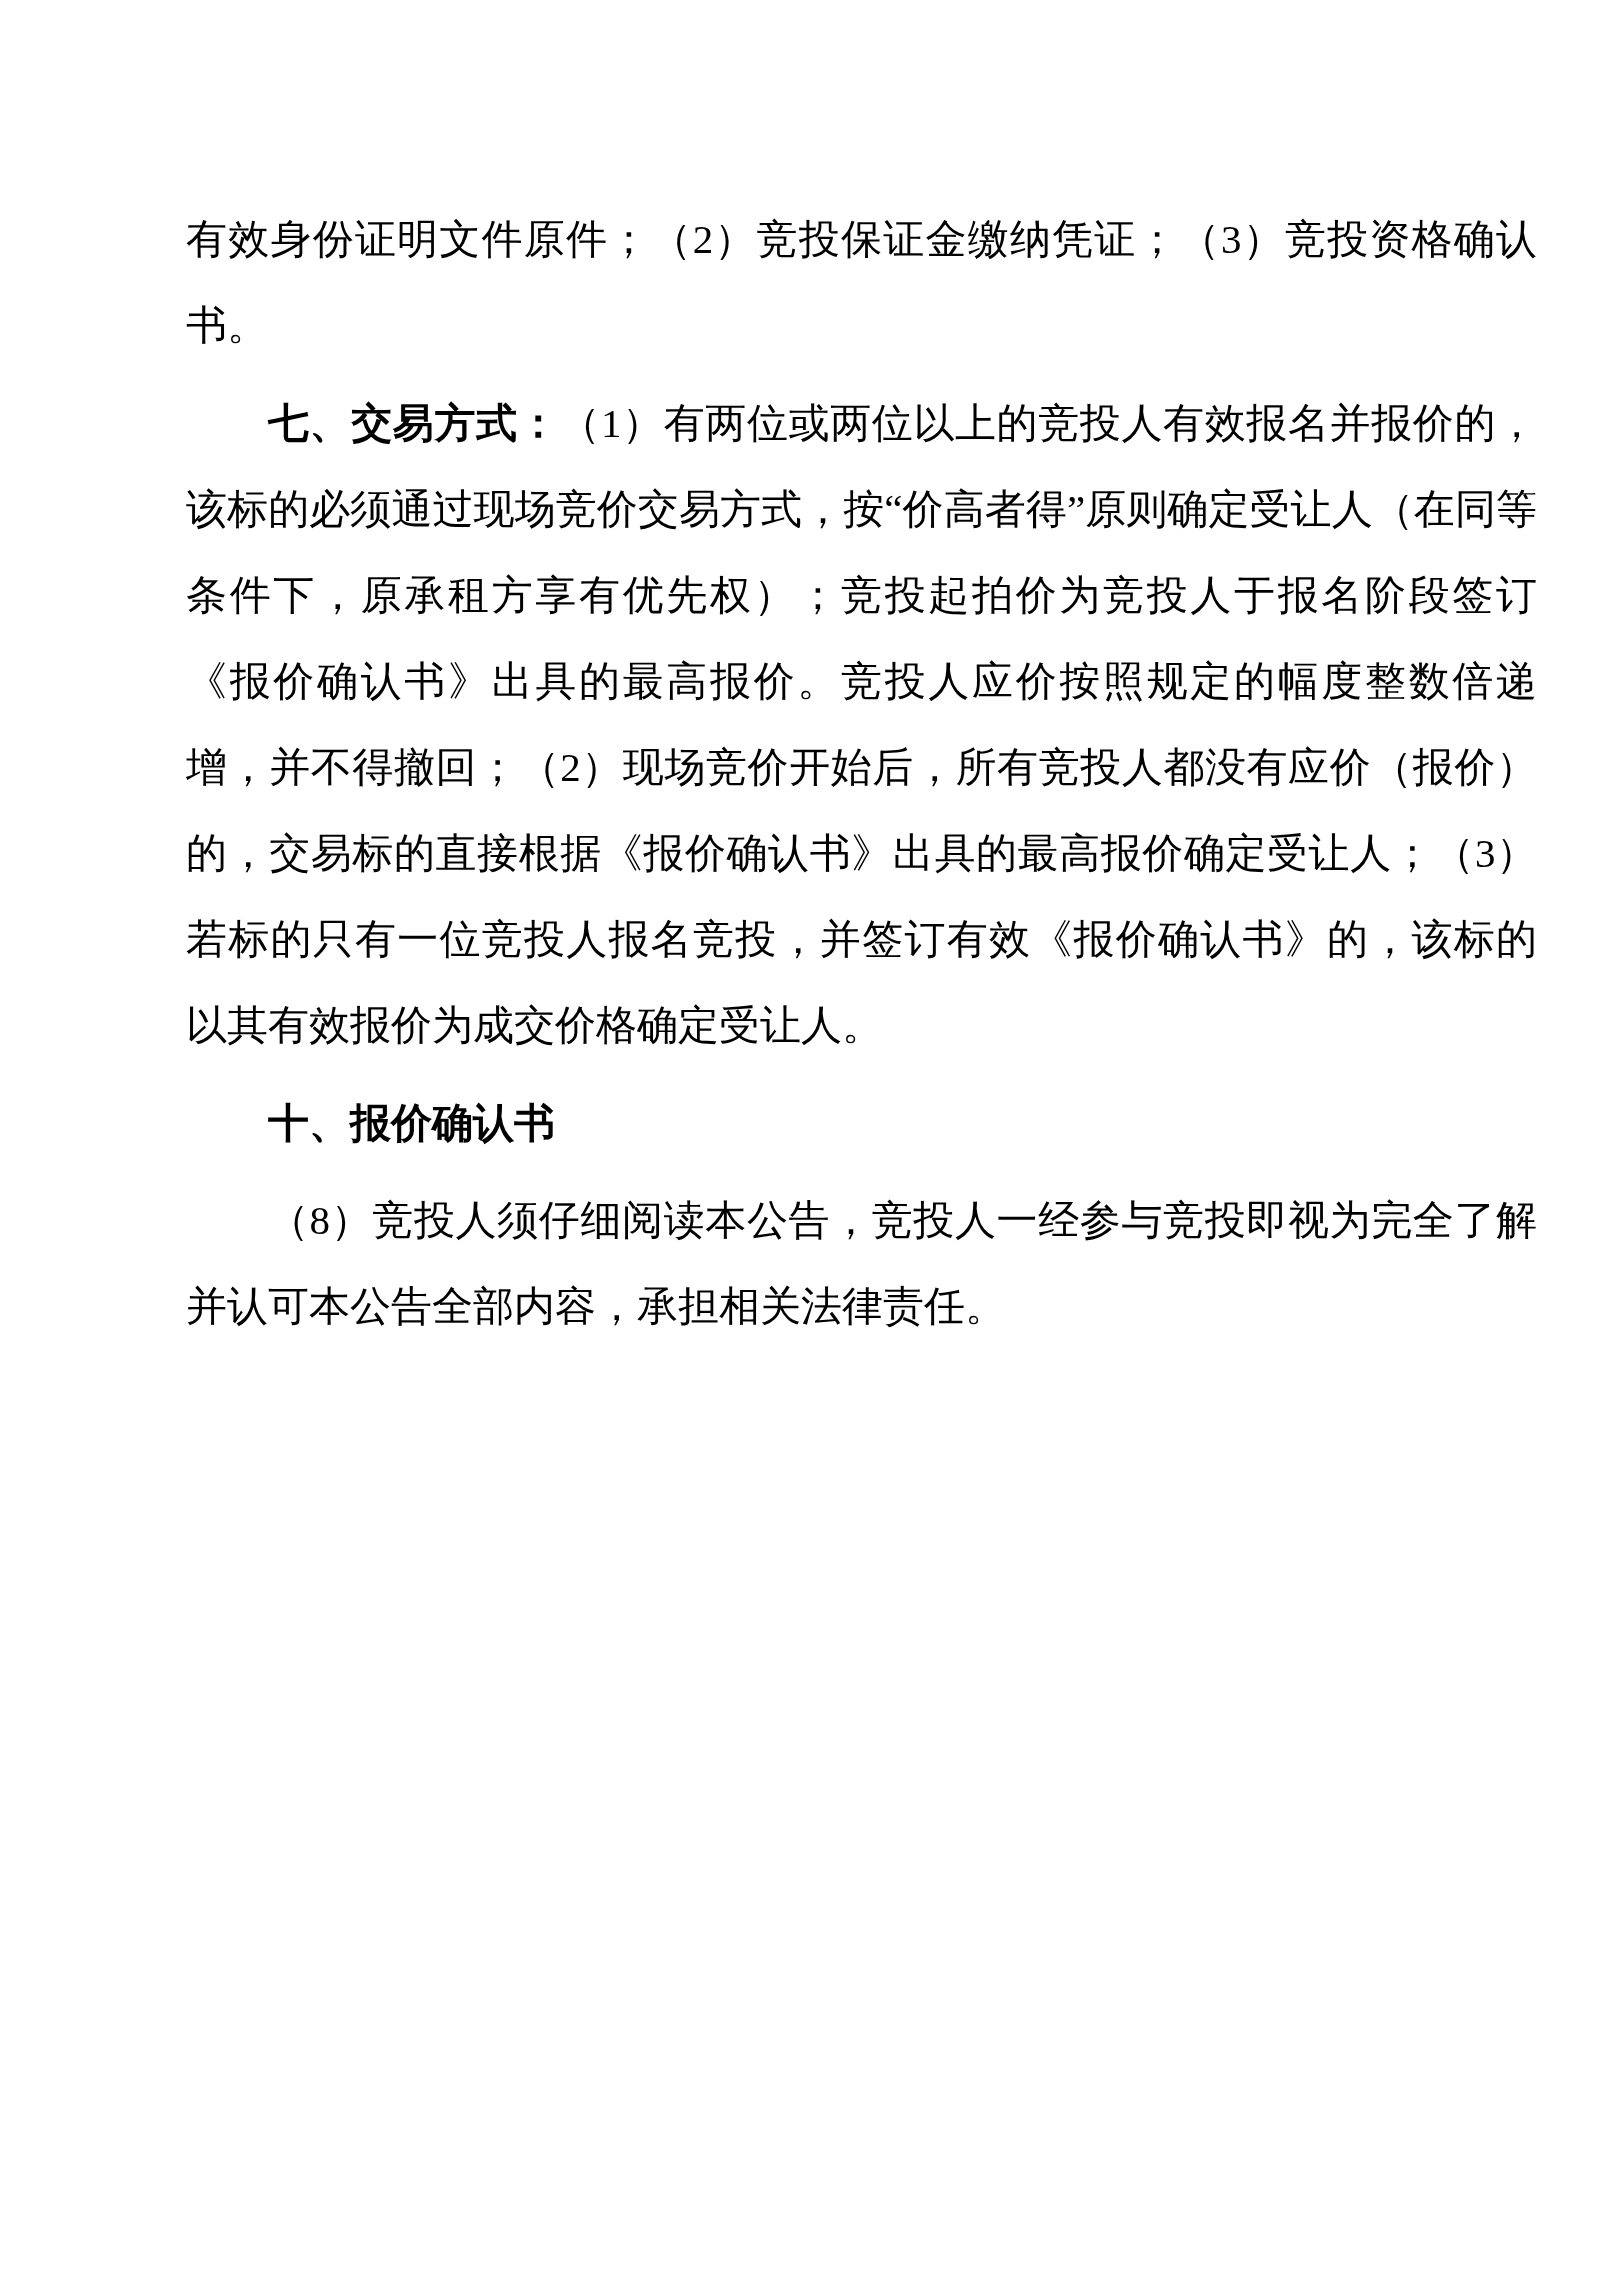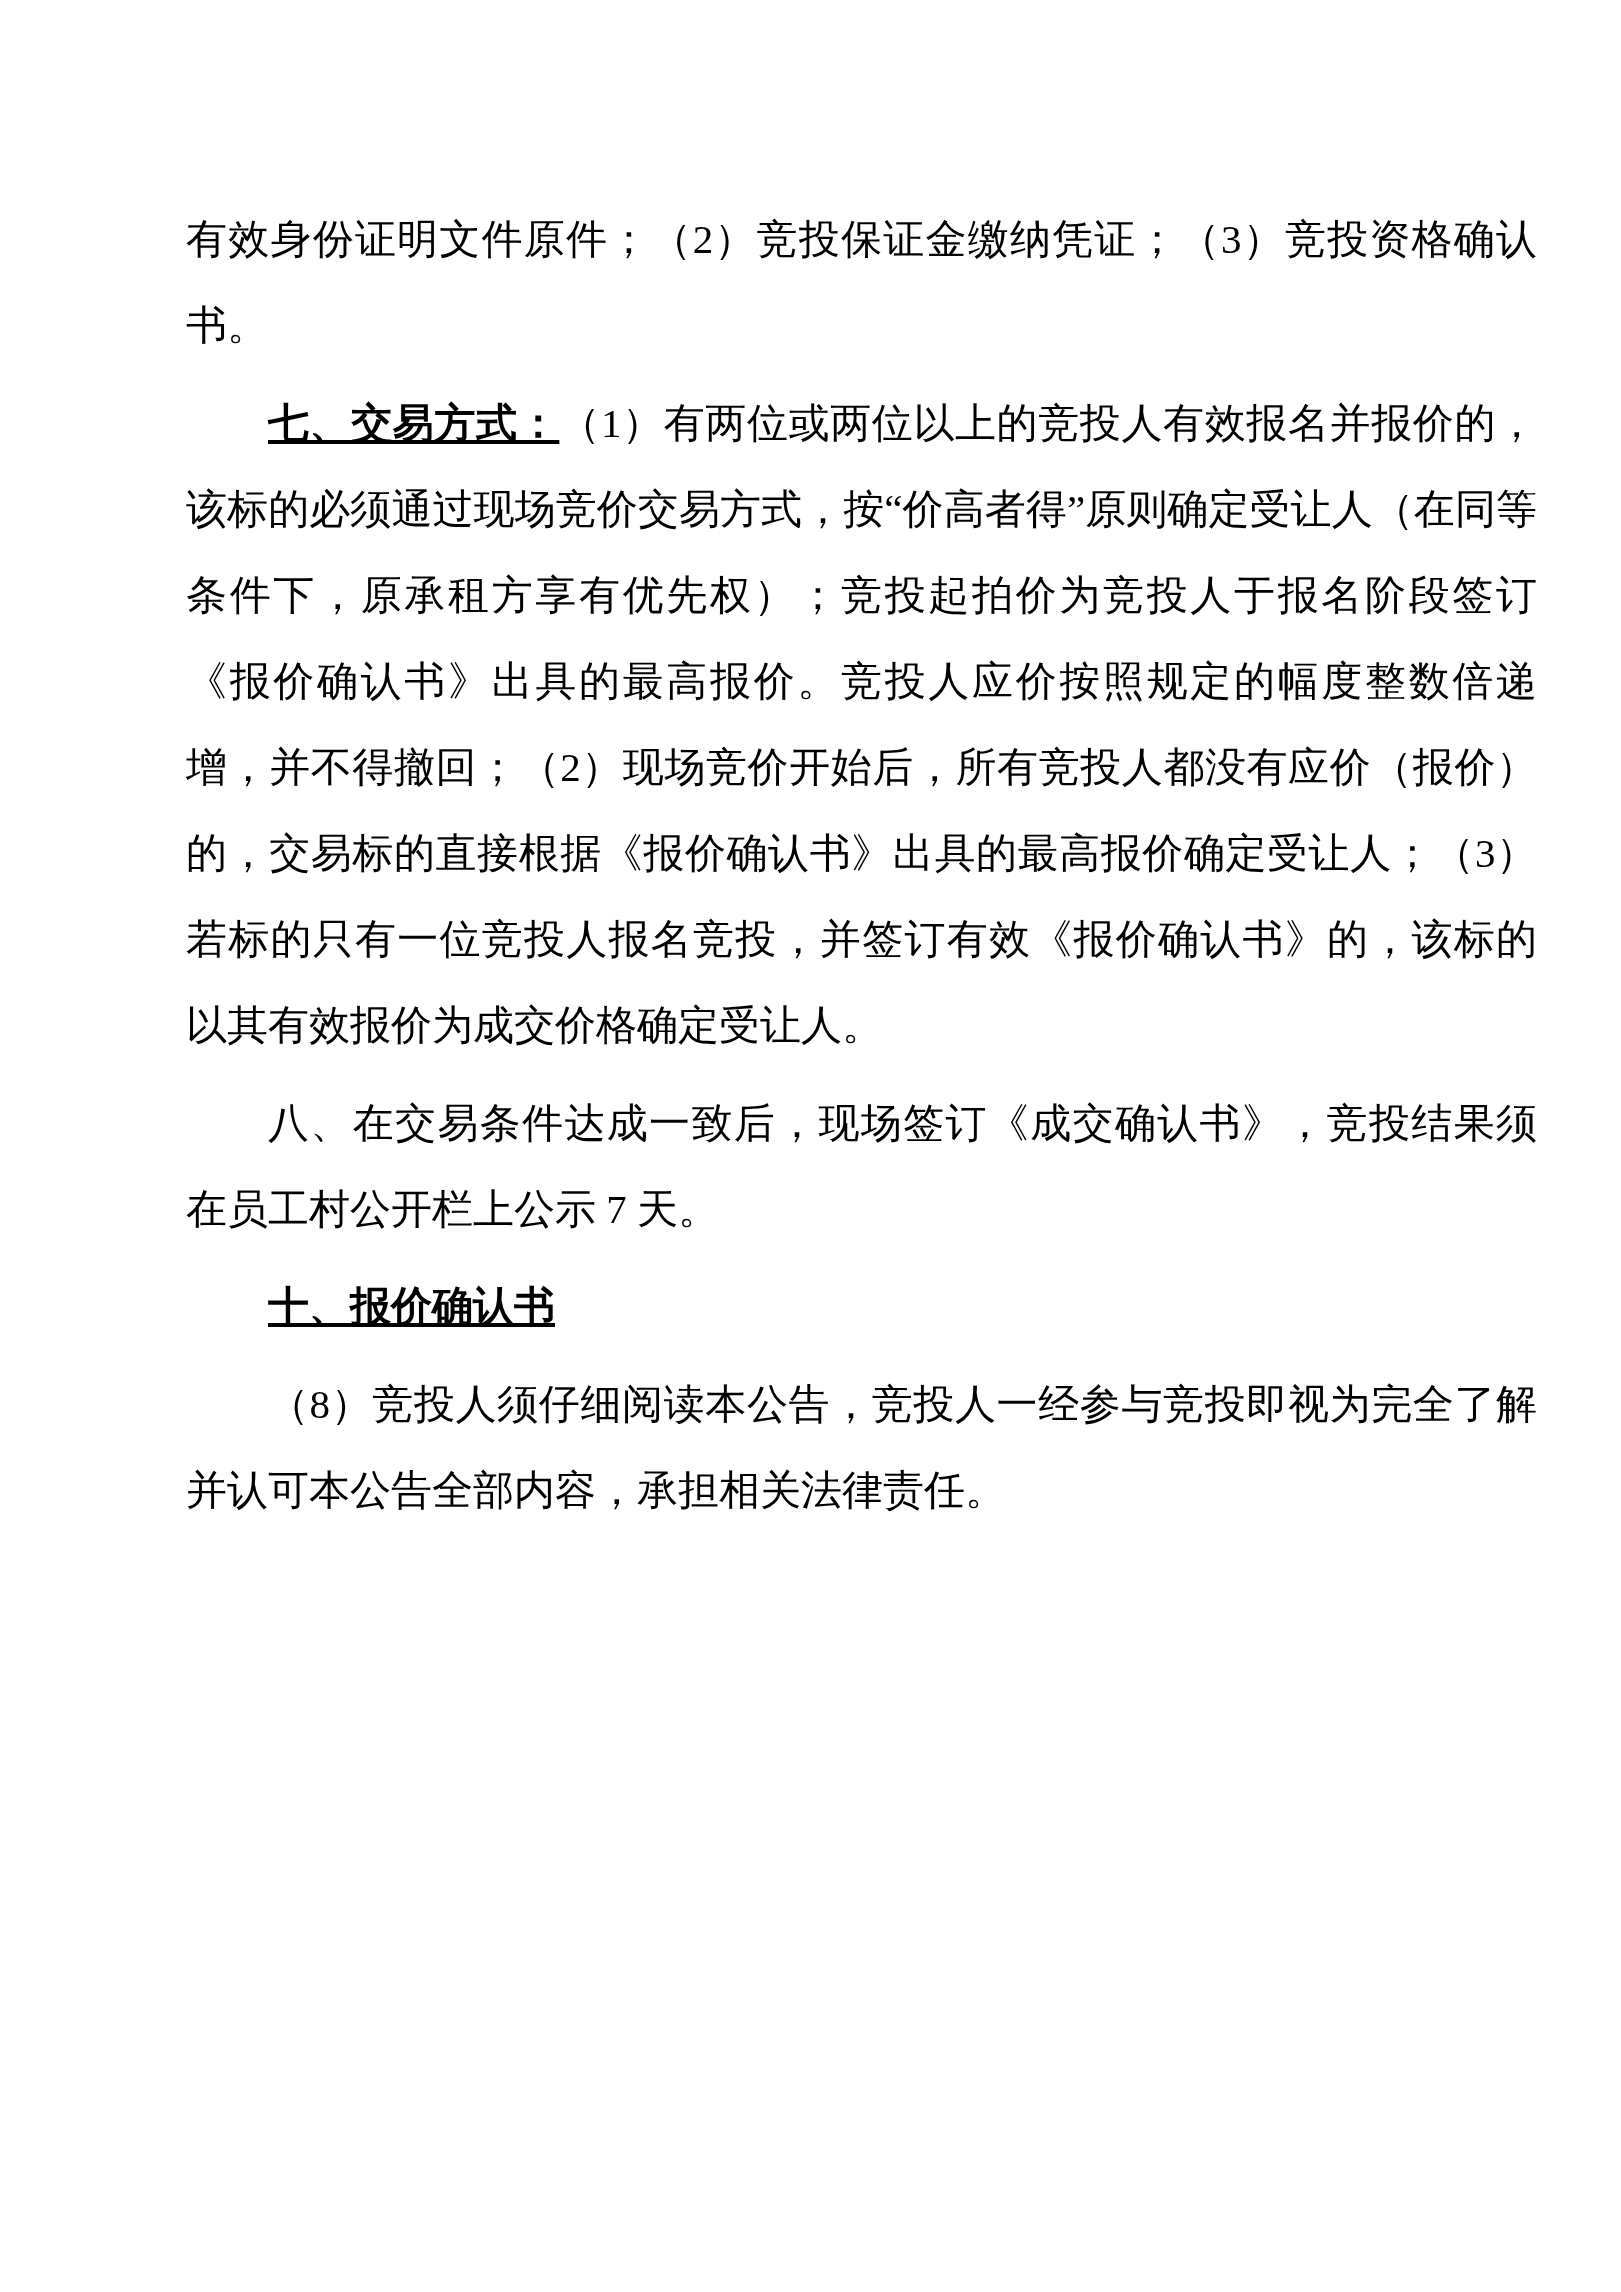--- a/index.html
+++ b/index.html
@@ -28,33 +28,31 @@
     word-break: break-all;
   }
   .para.first {
     margin-top: 0;
   }
   .para.no-indent {
     text-indent: 0;
   }
   .bold {
     font-weight: bold;
-    text-decoration: underline;
   }
 </style>
 </head>
 <body>
 
 <div class="page">
 
   <p class="para first no-indent"><span>有效身份证明文件原件；（2）竞投保证金缴纳凭证；（3）竞投资格确认书。</span></p>
 
   <p class="para"><span class="bold">七、交易方式：</span><span>（1）有两位或两位以上的竞投人有效报名并报价的，该标的必须通过现场竞价交易方式，按“价高者得”原则确定受让人（在同等条件下，原承租方享有优先权）；竞投起拍价为竞投人于报名阶段签订《报价确认书》出具的最高报价。竞投人应价按照规定的幅度整数倍递增，并不得撤回；（2）现场竞价开始后，所有竞投人都没有应价（报价）的，交易标的直接根据《报价确认书》出具的最高报价确定受让人；（3）若标的只有一位竞投人报名竞投，并签订有效《报价确认书》的，该标的以其有效报价为成交价格确定受让人。</span></p>
 
-  <p class="para"><span>八、在交易条件达成一致后，现场签订《成交确认书》，竞投结果须在员工村公开栏上公示 7 天。</span></p>
 
 
   <p class="para"><span class="bold">十、报价确认书</span></p>
 
   <p class="para"><span>（8）竞投人须仔细阅读本公告，竞投人一经参与竞投即视为完全了解并认可本公告全部内容，承担相关法律责任。</span></p>
 
 
 </div>
 
 

